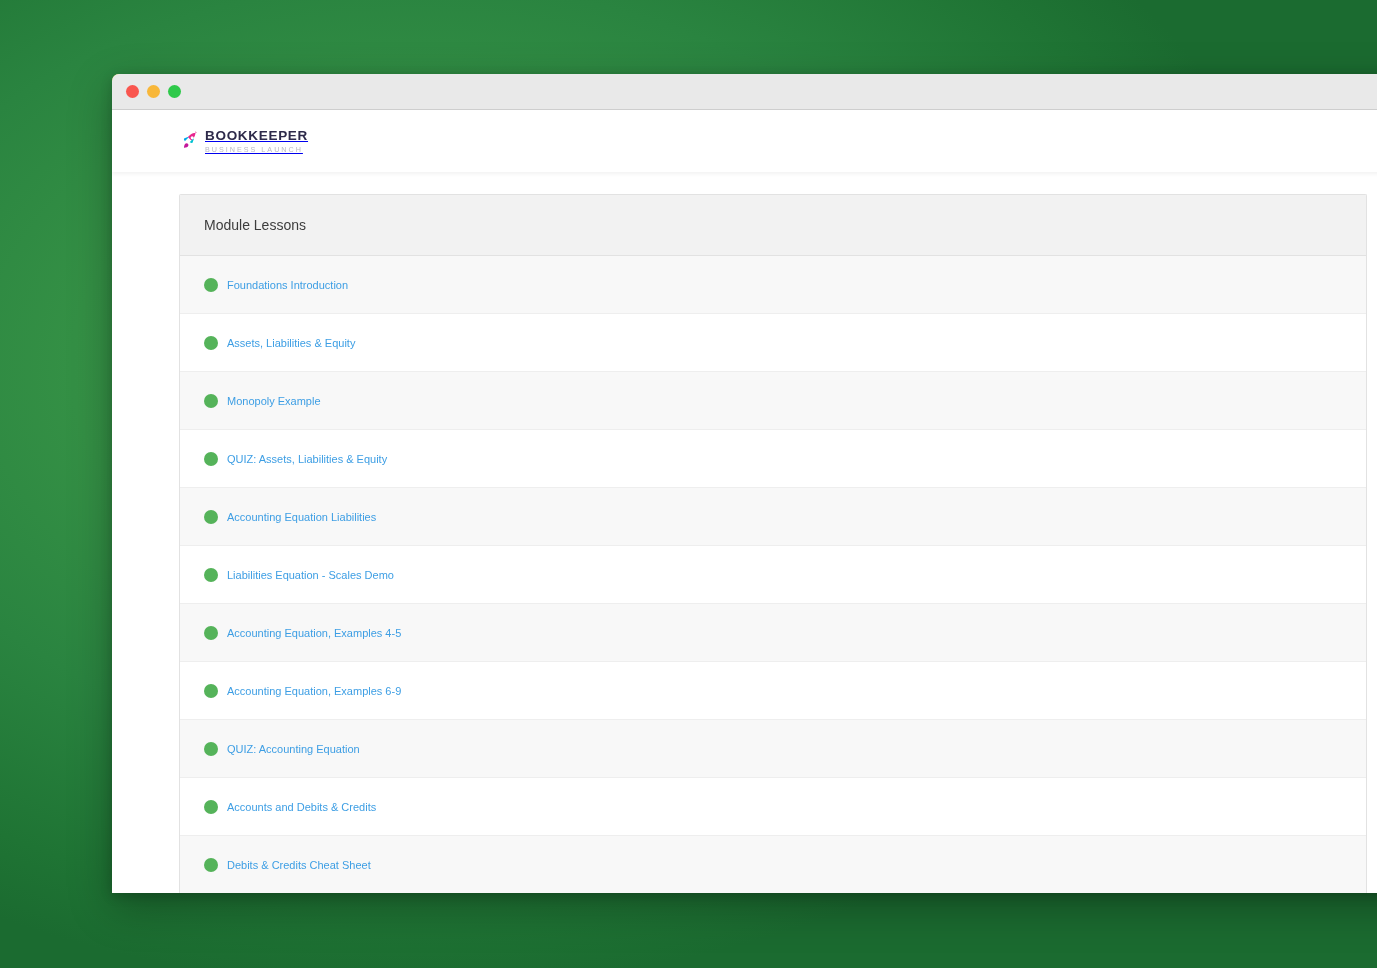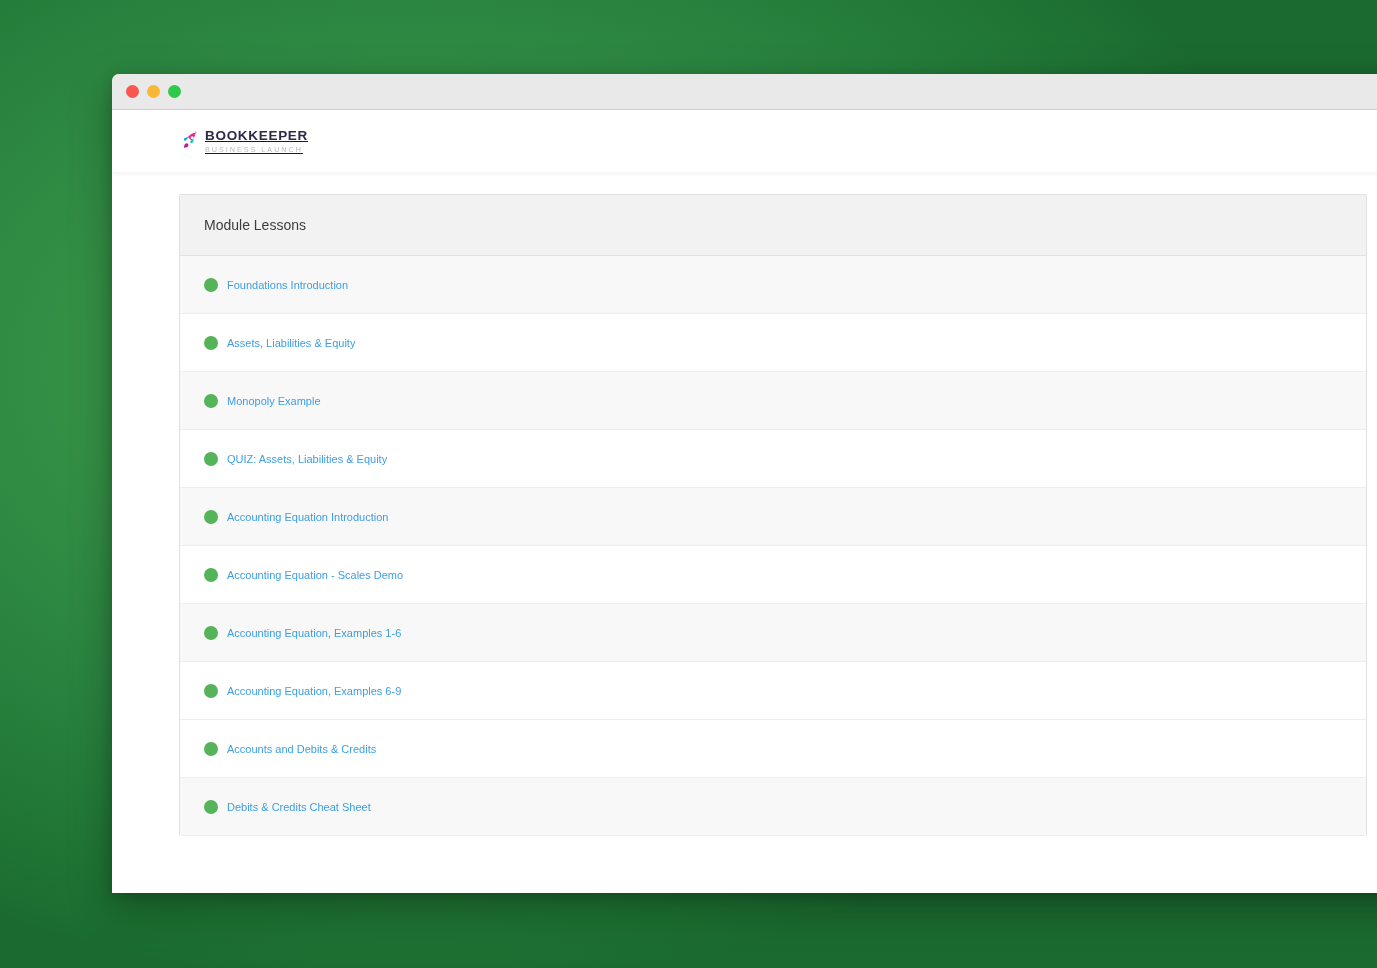--- a/index.html
+++ b/index.html
@@ -197,33 +197,37 @@
         <li class="lesson-row alt">
           <span class="bullet"></span>
           <a class="lesson-link" href="#">Monopoly Example</a>
         </li>
         <li class="lesson-row">
           <span class="bullet"></span>
           <a class="lesson-link" href="#">QUIZ: Assets, Liabilities &amp; Equity</a>
         </li>
         <li class="lesson-row alt">
           <span class="bullet"></span>
-          <a class="lesson-link" href="#">Accounting Equation Introduction</a>
-        </li>
-        <li class="lesson-row">
-          <span class="bullet"></span>
-          <a class="lesson-link" href="#">Accounting Equation - Scales Demo</a>
-        </li>
-        <li class="lesson-row alt">
-          <span class="bullet"></span>
-          <a class="lesson-link" href="#">Accounting Equation, Examples 1-6</a>
+          <a class="lesson-link" href="#">Accounting Equation Liabilities</a>
+        </li>
+        <li class="lesson-row">
+          <span class="bullet"></span>
+          <a class="lesson-link" href="#">Liabilities Equation - Scales Demo</a>
+        </li>
+        <li class="lesson-row alt">
+          <span class="bullet"></span>
+          <a class="lesson-link" href="#">Accounting Equation, Examples 4-5</a>
         </li>
         <li class="lesson-row">
           <span class="bullet"></span>
           <a class="lesson-link" href="#">Accounting Equation, Examples 6-9</a>
+        </li>
+        <li class="lesson-row alt">
+          <span class="bullet"></span>
+          <a class="lesson-link" href="#">QUIZ: Accounting Equation</a>
         </li>
         <li class="lesson-row">
           <span class="bullet"></span>
           <a class="lesson-link" href="#">Accounts and Debits &amp; Credits</a>
         </li>
         <li class="lesson-row alt">
           <span class="bullet"></span>
           <a class="lesson-link" href="#">Debits &amp; Credits Cheat Sheet</a>
         </li>
       </ul>

